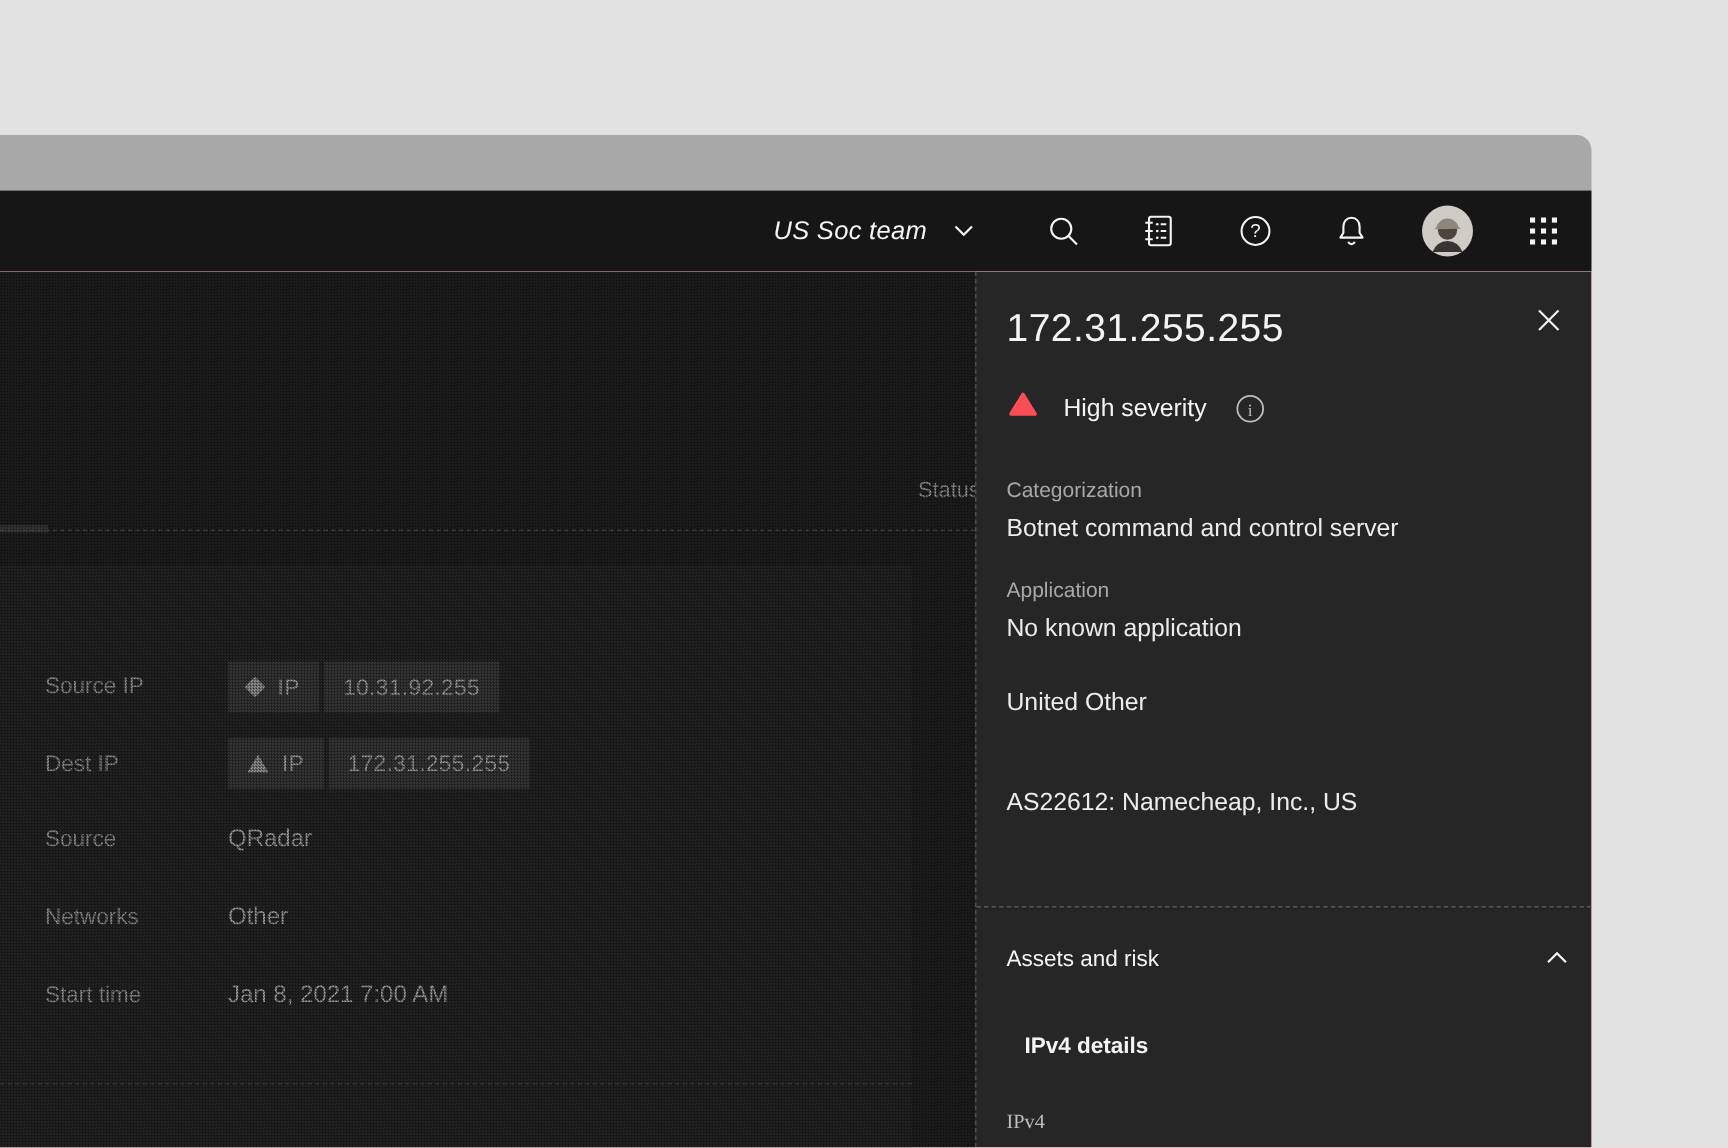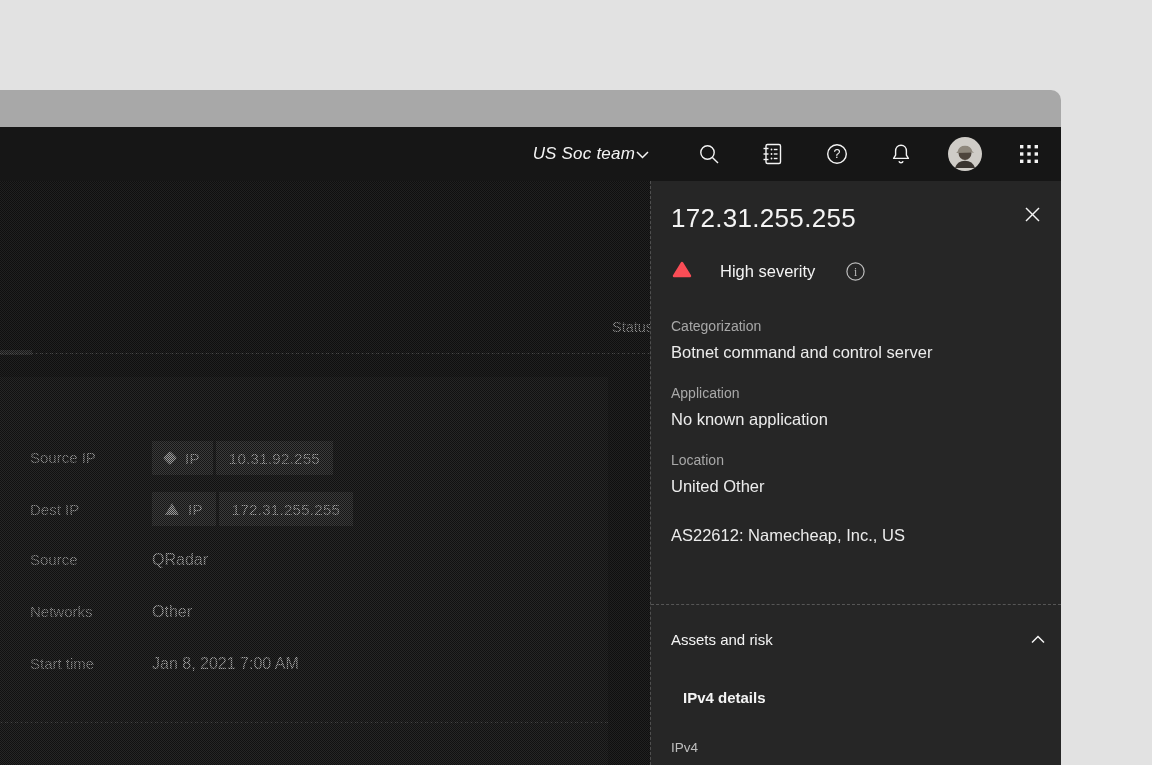--- a/index.html
+++ b/index.html
@@ -5,21 +5,21 @@
   * { margin:0; padding:0; box-sizing:border-box; }
   html,body { width:1152px; height:765px; }
   body { font-family:"Liberation Sans","DejaVu Sans",sans-serif; }
   .stage { position:relative; width:1152px; height:765px; background:#e2e2e2; overflow:hidden; }
 
   
   .app-window { position:absolute; left:0; top:90px; width:1061px; height:675px; }
   .titlebar { position:absolute; left:0; top:0; width:100%; height:37px; background:#a8a8a8; border-top-right-radius:10px; }
   .app-header { position:absolute; left:0; top:37px; width:100%; height:54px; background:#161616;
                 display:flex; align-items:center; justify-content:flex-end; }
-  .team-selector { display:flex; align-items:center; gap:1px; margin-right:28px; cursor:pointer; }
+  .team-selector { display:flex; align-items:center; gap:18px; margin-right:28px; cursor:pointer; }
   .team-selector .team-label { font-style:italic; font-size:17px; color:#f4f4f4; letter-spacing:.2px; }
   .header-action { width:64px; height:54px; display:flex; align-items:center; justify-content:center; cursor:pointer; }
   .header-action svg { display:block; }
 
   
   .main { position:absolute; left:0; top:91px; width:1061px; height:584px; background:#fca5a5; overflow:hidden; }
 
   .left-content { position:absolute; left:0; top:0; width:650px; height:584px; background:#202020; z-index:1; }
   .status-header { position:absolute; left:612px; top:138px; font-size:14.5px; color:#9a9a9a; white-space:nowrap; }
   .left-divider { position:absolute; left:0; top:172px; width:650px; border-top:1px dashed #4d4d4d; }
@@ -39,33 +39,33 @@
 
   .dim-overlay { position:absolute; left:0; top:0; width:650px; height:584px; z-index:2; pointer-events:none;
                  background-image:repeating-conic-gradient(rgba(8,8,8,.72) 0% 25%, transparent 0% 50%);
                  background-size:2px 2px; }
 
   
   .side-panel { position:absolute; left:650px; top:0; width:411px; height:584px; background:#262626;
                 border-left:1px dashed #4f4f4f; z-index:3; }
   .panel-title { position:absolute; left:20px; top:22px; font-size:26px; font-weight:400; color:#f4f4f4; letter-spacing:.3px; }
   .close-btn { position:absolute; right:18px; top:24px; width:22px; height:22px; display:flex; align-items:center; justify-content:center; cursor:pointer; }
-  .severity-row { position:absolute; left:21px; top:80px; display:flex; align-items:center; gap:28px; }
+  .severity-row { position:absolute; left:21px; top:80px; display:flex; align-items:center; gap:17px; }
   .severity-label { font-size:16.5px; color:#f4f4f4; }
   .info-btn { display:flex; align-items:center; justify-content:center; cursor:pointer; margin-left:2px; }
   .field { position:absolute; left:20px; right:20px; }
   .field-label { font-size:14px; color:#a8a8a8; line-height:18px; }
   .field-value { font-size:16.5px; color:#ececec; line-height:22px; margin-top:6px; white-space:nowrap; }
   .f0 { top:136px; } .f1 { top:203px; } .f2 { top:270px; } .f3 { top:337px; }
   .panel-divider { position:absolute; left:0; top:423px; width:100%; border-top:1px dashed #565656; }
   .accordion-row { position:absolute; left:20px; right:16px; top:444px; height:28px;
                    display:flex; align-items:center; justify-content:space-between; cursor:pointer; }
   .accordion-label { font-size:15px; color:#f4f4f4; }
   .ipv4-heading { position:absolute; left:32px; top:508px; font-size:15px; font-weight:bold; color:#f4f4f4; }
-  .ipv4-first-label { position:absolute; left:20px; top:559px; font-family:Liberation Sans, sans-serif; font-size:13.5px; color:#bebebe; }
+  .ipv4-first-label { position:absolute; left:20px; top:559px; font-family:Liberation Serif, serif; font-size:13.5px; color:#bebebe; }
 </style>
 </head>
 <body>
 
 <div class="stage">
   <div class="app-window">
 
     <div class="titlebar"></div>
 
     <div class="app-header">
@@ -235,21 +235,20 @@
 
         <div class="field f1">
           <div class="field-label">Application</div>
           <div class="field-value">No known  application</div>
         </div>
         <div class="field f0">
           <div class="field-label">Categorization</div>
           <div class="field-value">Botnet command and control server</div>
         </div>
         <div class="field f2">
-          <div class="field-label">Location</div>
           <div class="field-value">United Other</div>
         </div>
         <div class="field f3">
           <div class="field-value">AS22612: Namecheap, Inc., US</div>
         </div>
 
         <div class="panel-divider"></div>
 
         <div class="accordion-row">
           <span class="accordion-label">Assets and risk</span>

